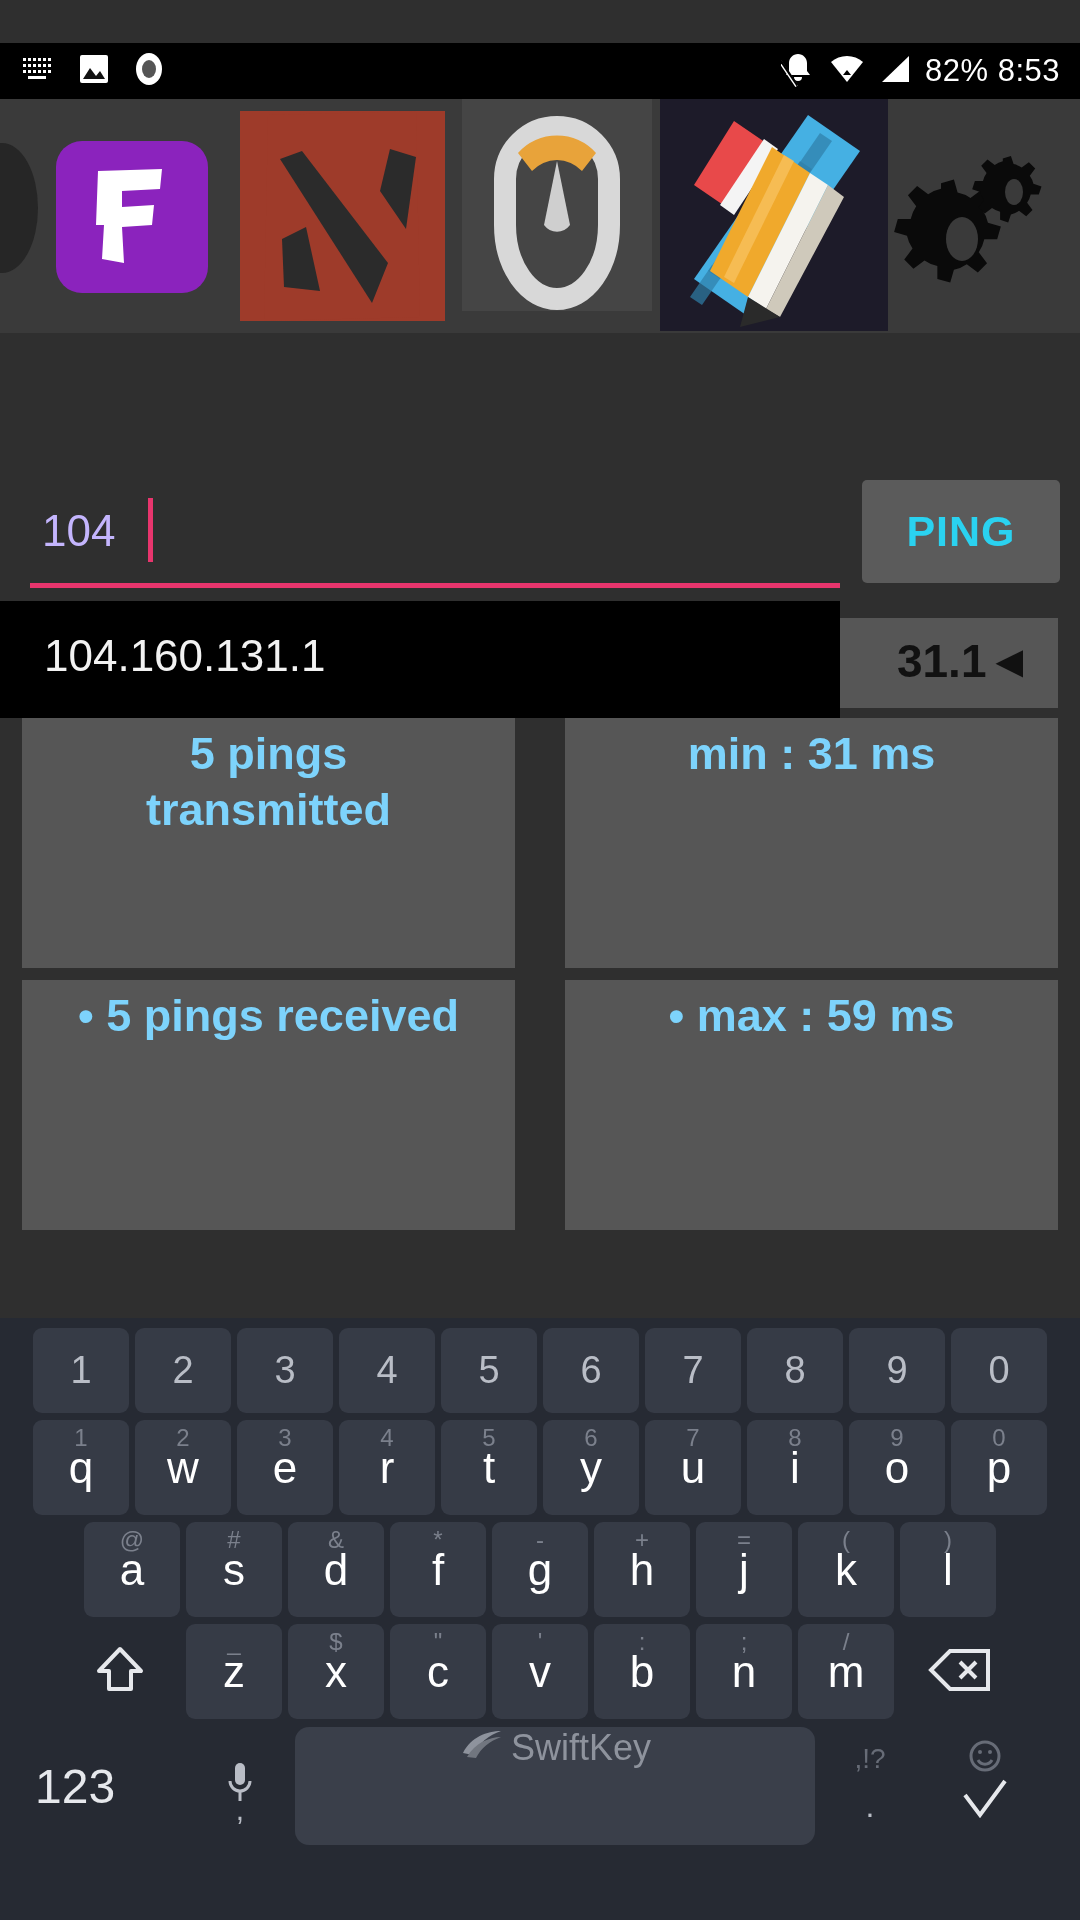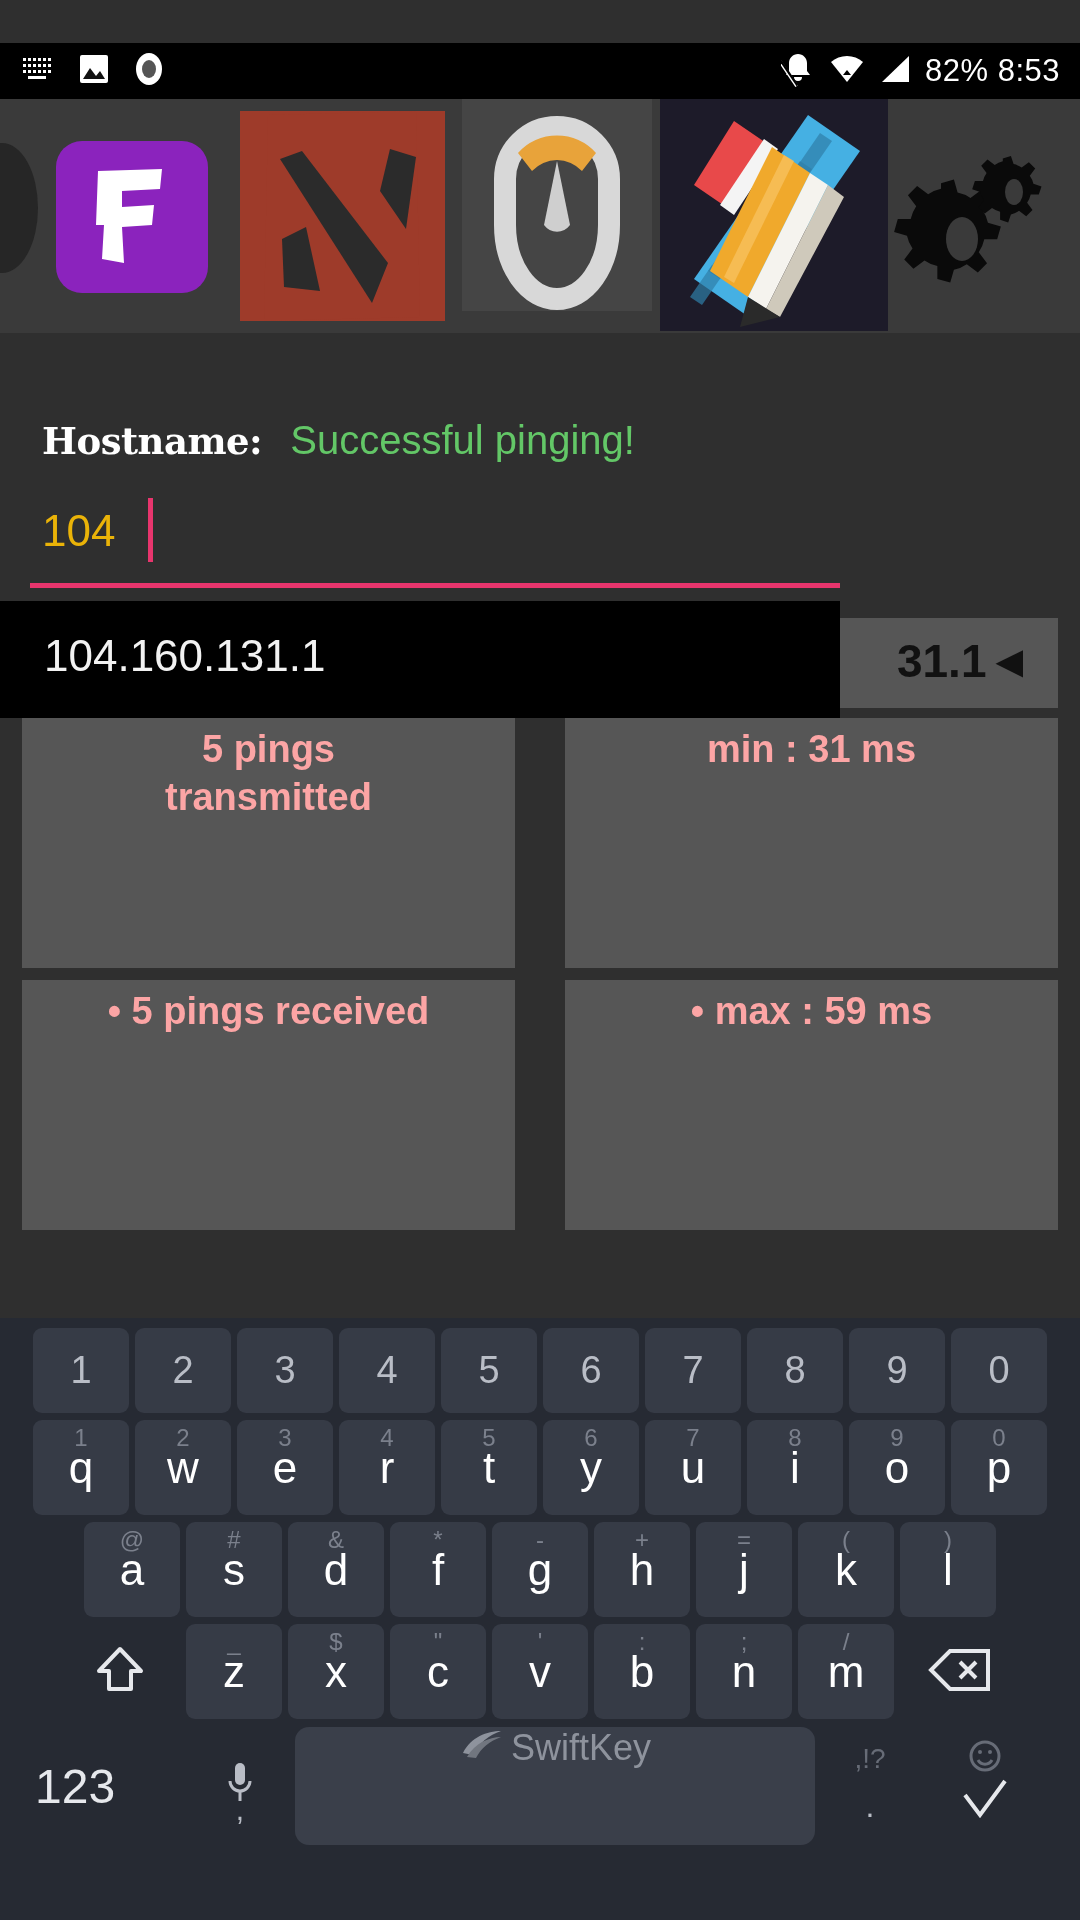--- a/index.html
+++ b/index.html
@@ -76,21 +76,21 @@
     font-family:"DejaVu Serif","Liberation Serif",serif;
     letter-spacing:-.5px;
   }
   .hoststatus{ color:#63c767; font-size:40px; }
 
   .inputrow{ position:absolute; left:0; top:155px; width:1080px; height:110px; }
   .inputwrap{
     position:absolute; left:30px; top:0; width:810px; height:100px;
   }
   .inputtext{
-    position:absolute; left:12px; top:18px; color:#eab308; font-size:44px;
+    position:absolute; left:12px; top:18px; color:#c4b5fd; font-size:44px;
   }
   .caret{
     position:absolute; left:118px; top:10px; width:5px; height:64px;
     background:#e8356d;
   }
   .underline{
     position:absolute; left:30px; top:95px; width:810px; height:5px;
     background:#e8356d;
   }
   .pingbtn{
@@ -110,21 +110,21 @@
   }
 
   
   .cards{ position:absolute; left:22px; top:385px; width:1036px; }
   .cardrow{ display:flex; gap:50px; margin-bottom:12px; }
   .card{
     width:493px; height:250px; background:#565656;
     display:flex; justify-content:center; padding-top:8px;
   }
   .card span{
-    color:#fca5a5; font-size:38px; font-weight:bold; text-align:center;
+    color:#7dd3fc; font-size:45px; font-weight:bold; text-align:center;
     line-height:1.25; display:block;
   }
 
   
   .scrollpill{
     position:absolute; left:8px; top:282px; width:16px; height:100px;
     background:#5d5d5d; border-radius:2px;
   }
   .dropdown{
     position:absolute; left:0px; top:268px; width:840px; height:117px;
@@ -324,31 +324,30 @@
                    l-3 9 -9 -3 0 -9 a24 24 0 0 1 -9 -4 l-8 6 -7 -7 6 -8 a24 24 0 0 1 -4 -9
                    l-9 -3 3 -9 9 0 a24 24 0 0 1 4 -9 l-6 -8 7 -7 8 6 a24 24 0 0 1 9 -4 z" transform="translate(-6,6) scale(0.9)"></path>
           <ellipse cx="124" cy="43" rx="9" ry="13" fill="#3a3a3a"></ellipse>
         </g>
       </svg>
     </div>
   </div>
 
   <div class="content">
 
-    <div class="hostrow">
-      <span class="hostlabel">Hostname:</span>
-      <span class="hoststatus">Successful pinging!</span>
-    </div>
 
     <div class="inputrow">
       <div class="inputwrap">
         <span class="inputtext">104</span>
         <span class="caret"></span>
       </div>
       <div class="underline"></div>
+      <div class="pingbtn">
+        <span>PING</span>
+      </div>
     </div>
 
     <div class="ipbar">
       <span>31.1◄</span>
     </div>
 
     <div class="cards">
       <div class="cardrow">
         <div class="card">
           <span style="white-space:pre-line">5 pings

